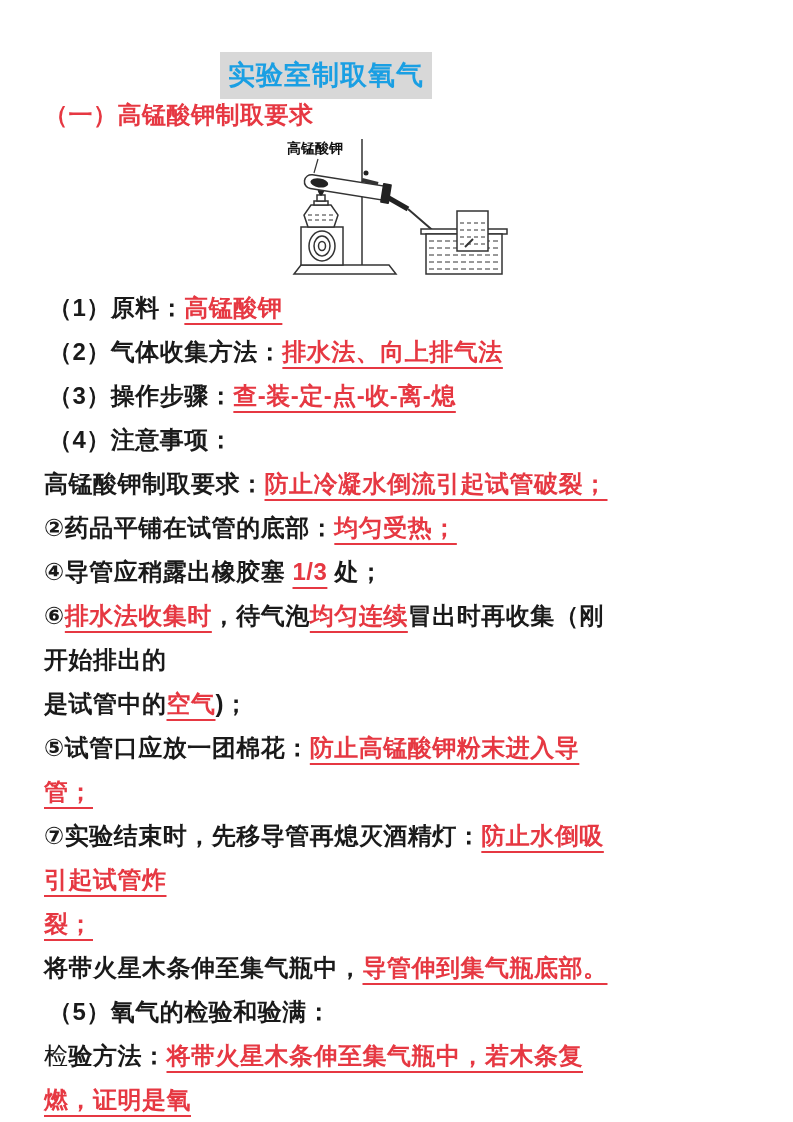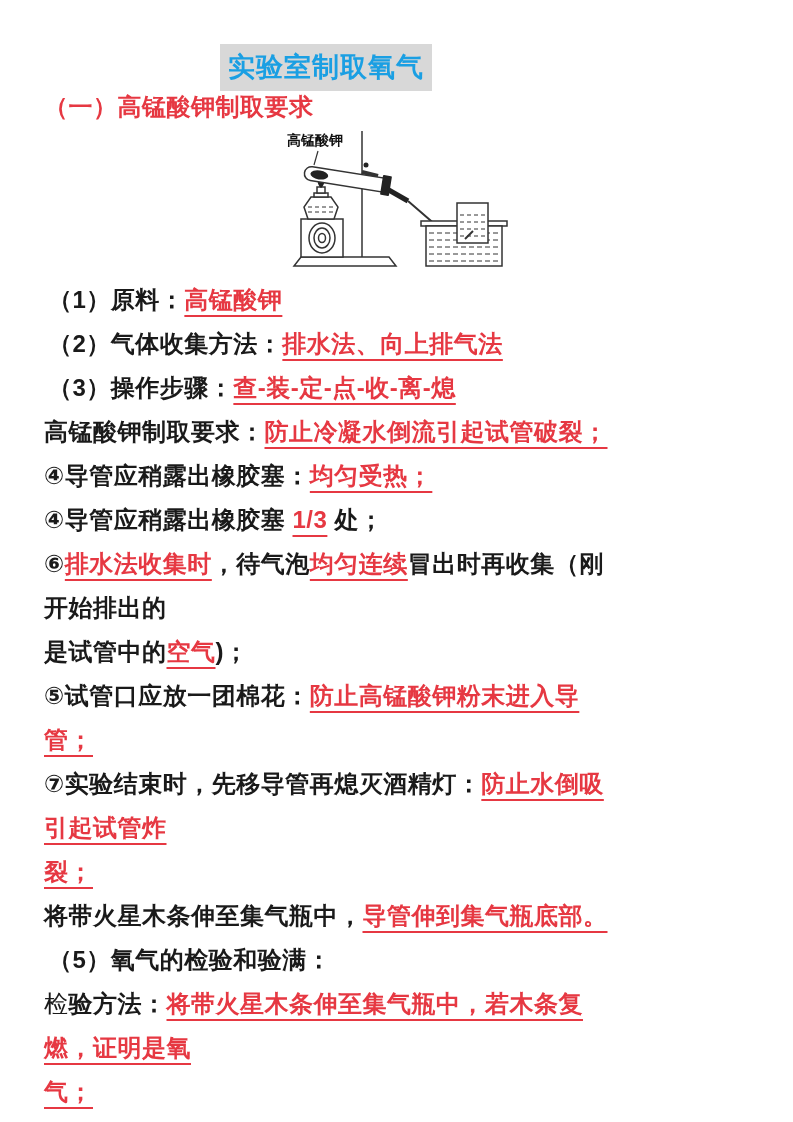--- a/index.html
+++ b/index.html
@@ -4,21 +4,21 @@
 <style>
   * { box-sizing: border-box; }
   html,body { margin:0; padding:0; }
   body {
     width: 793px; height: 1122px;
     background: #ffffff;
     font-family: "Liberation Sans", "DejaVu Sans", sans-serif;
     overflow: hidden;
     color: #1a1a1a;
   }
-  .page { width: 648px; height: 1122px; padding: 0 40px 0 44px; position: relative; }
+  .page { width: 648px; height: 1122px; padding: 8px 40px 0 44px; position: relative; }
 
   .title-wrap { text-align: center; padding-top: 44px; }
   .doc-title {
     display: inline-block;
     font-size: 27px; font-weight: 700;
     color: #1a9fe3;
     background: #d8d8d8;
     padding: 5px 8px 6px 8px;
     letter-spacing: 1px;
   }
@@ -119,22 +119,23 @@
         <line x1="33" y1="26" x2="29" y2="40" stroke-width="1.2"></line>
       </g>
       <text x="2" y="20" font-size="14" fill="#111">高锰酸钾</text>
     </svg>
   </div>
 
   <div id="notes-list">
       <p class="line indent-paren"><span class="seg-black">（1）原料：</span><span class="seg-red">高锰酸钾</span></p>
       <p class="line indent-paren"><span class="seg-black">（2）气体收集方法：</span><span class="seg-red">排水法、向上排气法</span></p>
       <p class="line indent-paren"><span class="seg-black">（3）操作步骤：</span><span class="seg-red">查-装-定-点-收-离-熄</span></p>
+      <p class="line indent-paren"><span class="seg-black">（4）注意事项：</span></p>
       <p class="line"><span class="seg-black">高锰酸钾制取要求：</span><span class="seg-red">防止冷凝水倒流引起试管破裂；</span></p>
-      <p class="line"><span class="seg-black">④导管应稍露出橡胶塞：</span><span class="seg-red">均匀受热；</span></p>
+      <p class="line"><span class="seg-black">②药品平铺在试管的底部：</span><span class="seg-red">均匀受热；</span></p>
       <p class="line"><span class="seg-black">④导管应稍露出橡胶塞 </span><span class="seg-red">1/3</span><span class="seg-black"> 处；</span></p>
       <p class="line"><span class="seg-black">⑥</span><span class="seg-red">排水法收集时</span><span class="seg-black">，待气泡</span><span class="seg-red">均匀连续</span><span class="seg-black">冒出时再收集（刚开始排出的</span><br><span class="seg-black">是试管中的</span><span class="seg-red">空气</span><span class="seg-black">)；</span></p>
       <p class="line"><span class="seg-black">⑤试管口应放一团棉花：</span><span class="seg-red">防止高锰酸钾粉末进入导管；</span></p>
       <p class="line"><span class="seg-black">⑦实验结束时，先移导管再熄灭酒精灯：</span><span class="seg-red">防止水倒吸引起试管炸</span><br><span class="seg-red">裂；</span></p>
       <p class="line"><span class="seg-black">将带火星木条伸至集气瓶中，</span><span class="seg-red">导管伸到集气瓶底部。</span></p>
       <p class="line indent-paren"><span class="seg-black">（5）氧气的检验和验满：</span></p>
       <p class="line"><span class="seg-black-thin">检</span><span class="seg-black">验方法：</span><span class="seg-red">将带火星木条伸至集气瓶中，若木条复燃，证明是氧</span><br><span class="seg-red">气；</span></p>
     </div>
 
 </div>

